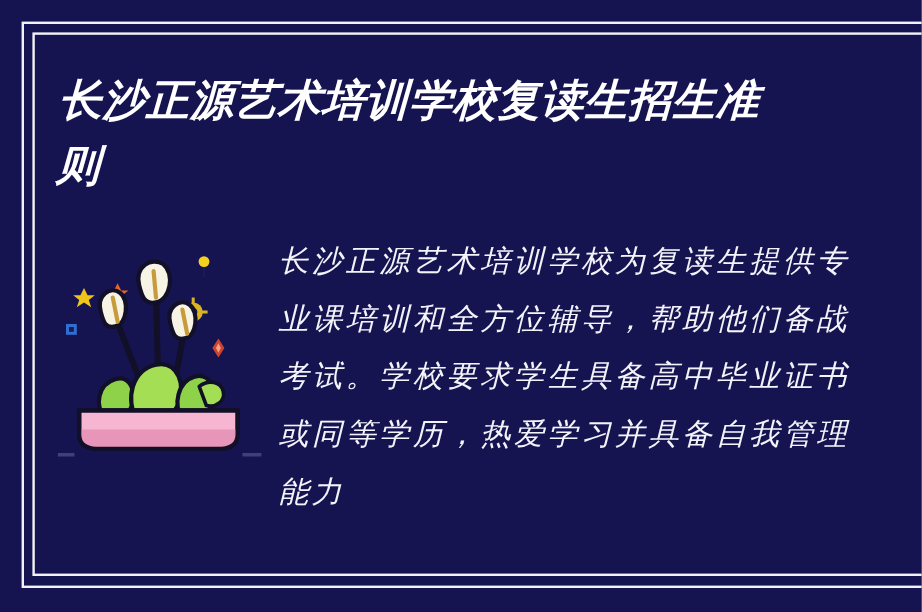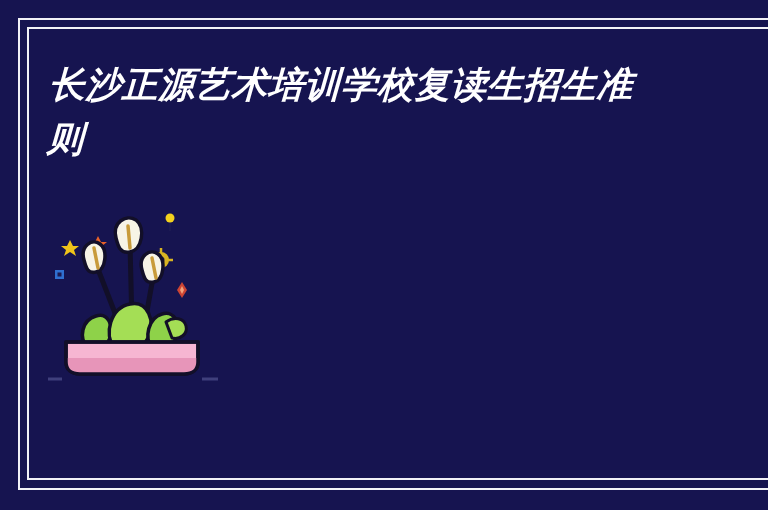--- a/index.html
+++ b/index.html
@@ -176,15 +176,18 @@
           <path d="M18 144 L150 144 L150 164 C150 172, 144 176, 136 176 L32 176 C24 176, 18 172, 18 164 Z" fill="none" stroke="#120f28" stroke-width="3.5" stroke-linejoin="round"></path>
         </g>
 
         <g>
           <line x1="0" y1="181" x2="14" y2="181" stroke="#3f3f7c" stroke-width="3"></line>
           <line x1="154" y1="181" x2="170" y2="181" stroke="#3f3f7c" stroke-width="3"></line>
         </g>
       </svg>
     </div>
 
+    <div class="body-block">
+      <p class="body-text">长沙正源艺术培训学校为复读生提供专业课培训和全方位辅导，帮助他们备战考试。学校要求学生具备高中毕业证书或同等学历，热爱学习并具备自我管理能力</p>
+    </div>
 
   </div>
 </div>
 
 </body></html>

